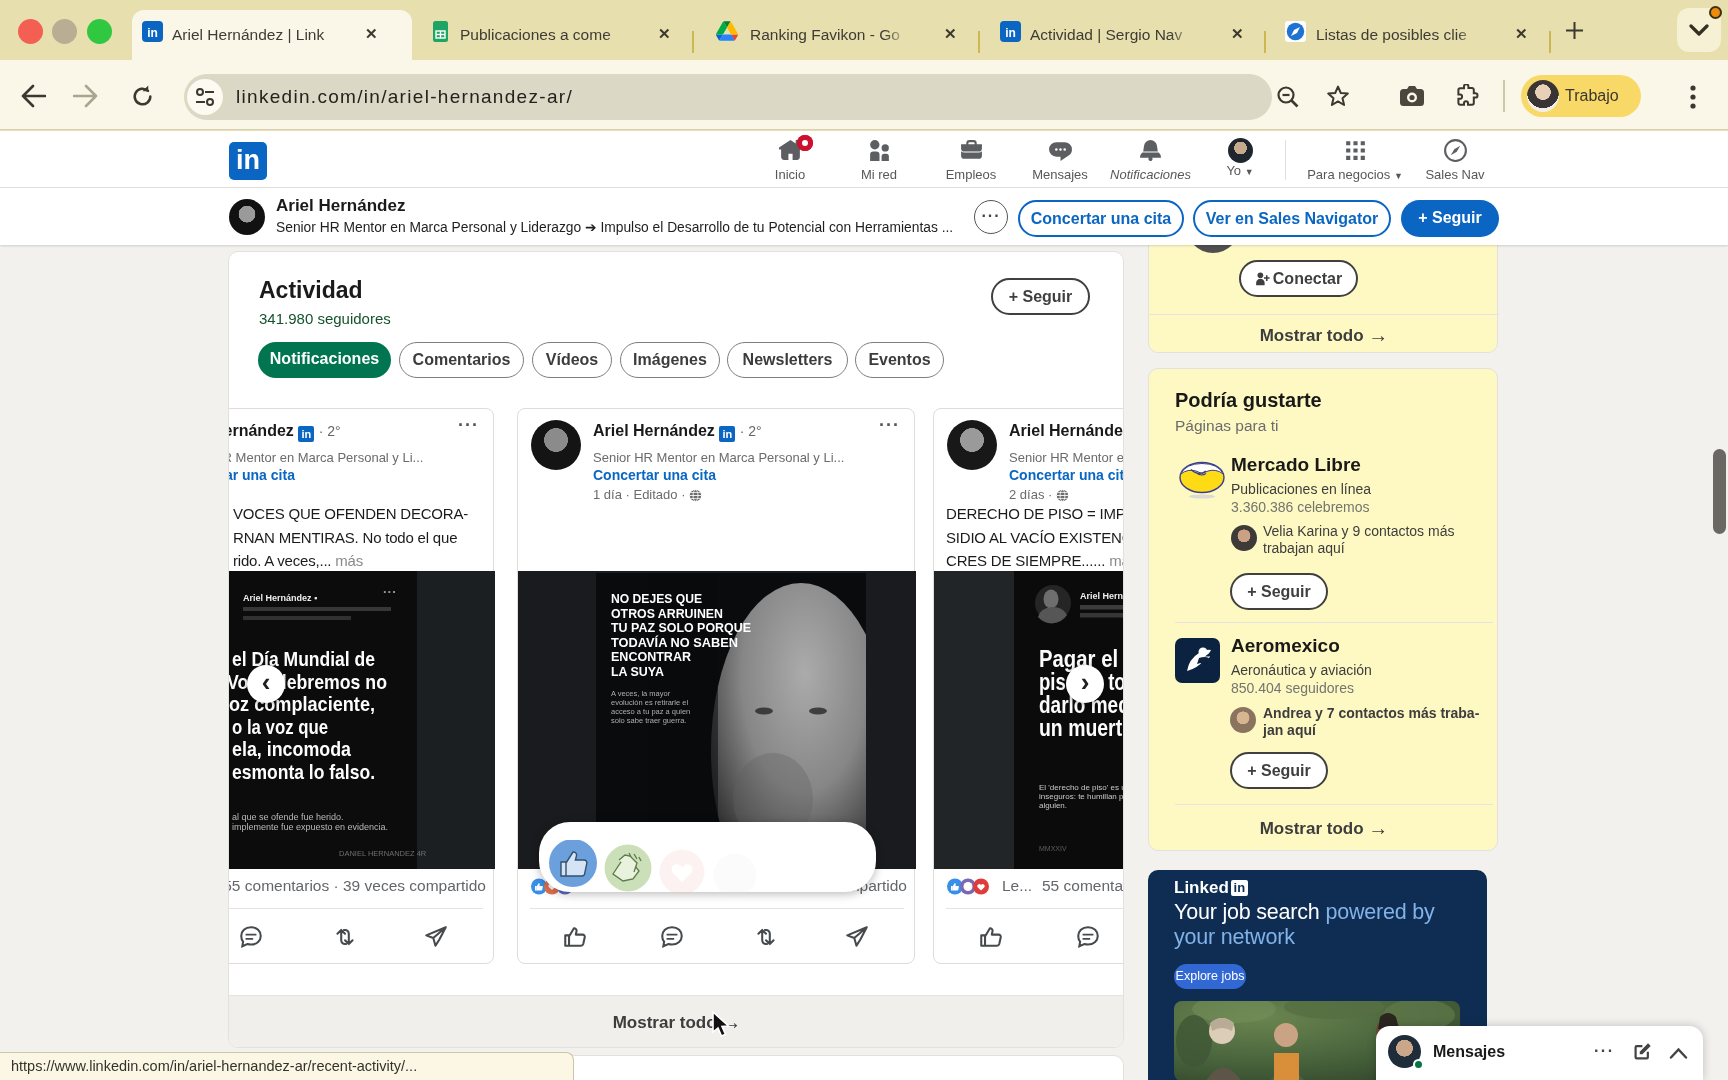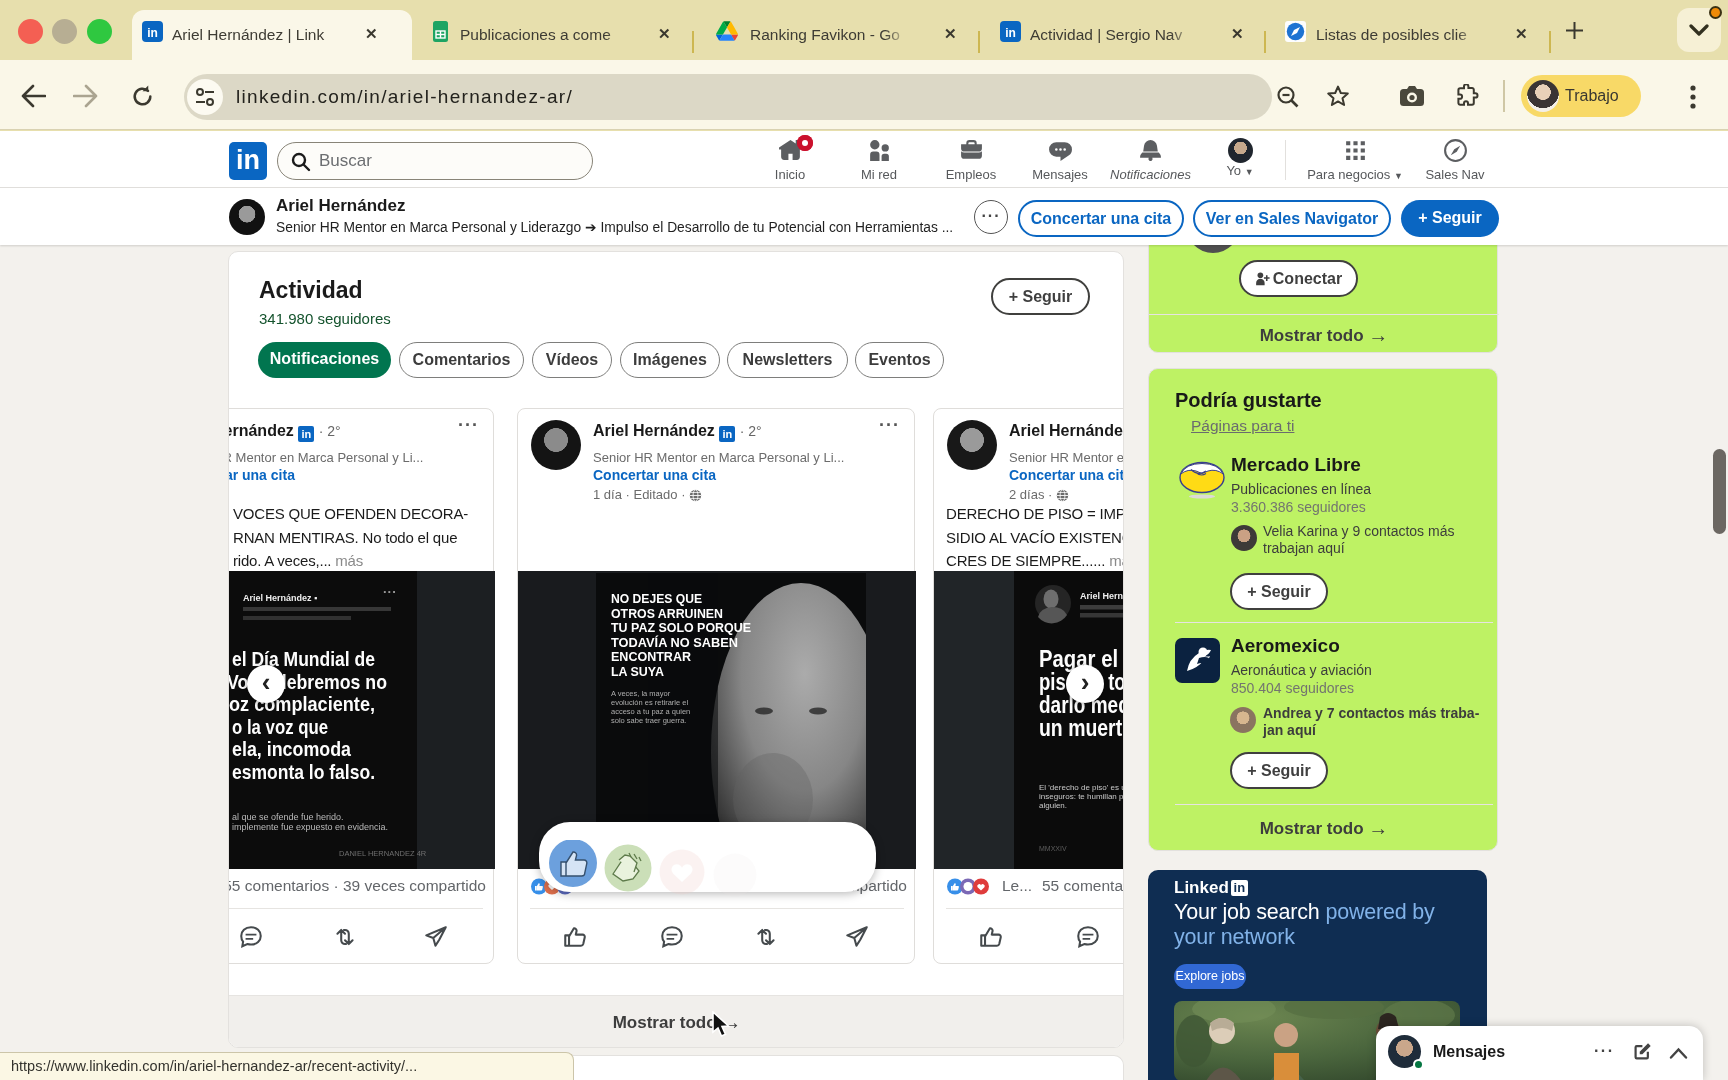--- a/index.html
+++ b/index.html
@@ -56,21 +56,21 @@
 .actico{position:absolute;top:15px;width:26px;height:26px;}
 #mostrarbar{position:absolute;left:0;top:743px;width:896px;height:54px;background:#f1efec;border-top:1px solid #e6e4e1;text-align:center;font-size:17px;font-weight:700;color:#3d3d3d;line-height:52px;}
 
 
 .caro{position:absolute;width:38px;height:38px;background:#fff;border-radius:50%;box-shadow:0 1px 6px rgba(0,0,0,0.35);text-align:center;line-height:35px;font-size:26px;color:#222;font-weight:700;z-index:12;}
 
 
 #rpopup{position:absolute;left:539px;top:577px;width:337px;height:70px;background:#fff;border-radius:31px;box-shadow:0 2px 10px rgba(0,0,0,0.28);z-index:13;}
 
 
-.sbcard{position:absolute;background:#bef264;border:1px solid #e3e1de;border-radius:10px;}
+.sbcard{position:absolute;background:#fef9c3;border:1px solid #e3e1de;border-radius:10px;}
 .graybtn{position:absolute;height:37px;border:2px solid #40403e;border-radius:19px;font-size:16px;font-weight:700;color:#3f3f3f;text-align:center;background:#fff;}
 .sbname{font-size:19px;font-weight:700;color:#191919;}
 .sbsub{font-size:14px;color:#3d3d3d;}
 .sbgray{font-size:14px;color:#73756f;}
 .mostrar{font-size:17px;font-weight:700;color:#3d3d3d;text-align:center;}
 
 
 #adcard{position:absolute;left:1148px;top:625px;width:339px;height:211px;background:#0f2d52;border-radius:10px 10px 0 0;overflow:hidden;}
 
 
@@ -215,27 +215,20 @@
   <svg class="abs" style="left:1689px;top:24px;" width="8" height="26">
       <circle cx="4" cy="4" r="2.6" fill="#3b392f"></circle>
       <circle cx="4" cy="13" r="2.6" fill="#3b392f"></circle>
       <circle cx="4" cy="22" r="2.6" fill="#3b392f"></circle>
     </svg>
 </div>
 
 <div id="page">
   <div id="linav">
     <div id="lilogo">in</div>
-    <div id="searchbox">
-      <svg class="abs" style="left:13px;top:9px;" width="20" height="20">
-          <circle cx="8" cy="8" r="6" fill="none" stroke="#1b1b1b" stroke-width="2.4"></circle>
-          <line x1="12.5" y1="12.5" x2="18" y2="18" stroke="#1b1b1b" stroke-width="2.4" stroke-linecap="round"></line>
-        </svg>
-      <div style="position:absolute;left:41px;top:8px;font-size:17px;color:#6c6e71;">Buscar</div>
-    </div>
 
     <div class="navitem" style="left:757px;width:66px;">
       <svg style="margin-top:7px;" width="25" height="25" viewBox="0 0 24 24" fill="#5c5e61">
           <path d="M23 9v2h-2v7a3 3 0 01-3 3h-4v-6h-4v6H6a3 3 0 01-3-3v-7H1V9l11-7 5 3.18V2h3v5.09z"></path>
         </svg>
       <div class="navlabel">Inicio</div>
       <div style="position:absolute;left:40px;top:4px;width:16px;height:16px;border-radius:50%;background:#cb112d;border:0;box-shadow:inset 0 0 0 10px #cb112d;"></div>
       <div style="position:absolute;left:45px;top:9px;width:6px;height:6px;border-radius:50%;background:#fff;"></div>
     </div>
 
@@ -539,31 +532,31 @@
             <path d="M18 6 v8 M14 10 h8" stroke="#3f3f3f" stroke-width="2.2"></path>
           </svg>
         <span style="margin-left:18px;line-height:33px;">Conectar</span>
       </div>
       <div style="position:absolute;left:0;top:128px;width:350px;height:1px;background:#e6e4e1;"></div>
       <div class="mostrar" style="position:absolute;left:0;top:138px;width:350px;">Mostrar todo <span style="font-weight:400;font-size:20px;vertical-align:-1px;">→</span></div>
     </div>
 
     <div class="sbcard" style="left:1148px;top:123px;width:350px;height:483px;">
       <div style="position:absolute;left:26px;top:20px;font-size:20px;font-weight:700;color:#191919;">Podría gustarte</div>
-      <div style="position:absolute;left:42px;top:48px;font-size:15.5px;color:#6a6c6e;text-decoration:underline;">Páginas para ti</div>
+      <div style="position:absolute;left:26px;top:48px;font-size:15.5px;color:#6a6c6e;">Páginas para ti</div>
 
       <svg style="position:absolute;left:29px;top:91px;" width="48" height="40">
         <ellipse cx="24" cy="17.5" rx="22" ry="15" fill="#ffdb15" stroke="#383f8e" stroke-width="1.4"></ellipse>
         <path d="M2.6 14 Q8 3.5 24 3.5 Q40 3.5 45.4 14 Q38 8.5 30 11 L24 13.5 L18 11 Q10 8.5 2.6 14 Z" fill="#fff" stroke="#383f8e" stroke-width="1"></path>
         <path d="M13 9.5 q7 7 15 1.5 M18 12.5 q5 4.5 10 1" stroke="#383f8e" stroke-width="1.1" fill="none"></path>
         <ellipse cx="24" cy="36.5" rx="13" ry="2" fill="#dcdad5"></ellipse>
       </svg>
       <div class="sbname" style="position:absolute;left:82px;top:85px;">Mercado Libre</div>
       <div class="sbsub" style="position:absolute;left:82px;top:112px;">Publicaciones en línea</div>
-      <div class="sbgray" style="position:absolute;left:82px;top:130px;">3.360.386 seguidores</div>
+      <div class="sbgray" style="position:absolute;left:82px;top:130px;">3.360.386 celebremos</div>
       <div style="position:absolute;left:82px;top:156px;width:26px;height:26px;border-radius:50%;background:radial-gradient(circle at 50% 42%,#caa184 0 32%,#3d3a38 33%);"></div>
       <div class="sbsub" style="position:absolute;left:114px;top:154px;line-height:17px;">Velia Karina y 9 contactos más<br>trabajan aquí</div>
       <div class="graybtn" style="left:81px;top:204px;width:98px;line-height:33px;">+ Seguir</div>
 
       <div style="position:absolute;left:26px;top:253px;width:318px;height:1px;background:#e6e4e1;"></div>
 
       <svg style="position:absolute;left:26px;top:269px;" width="45" height="45">
         <rect width="45" height="45" rx="7" fill="#0b2240"></rect>
         <path d="M12 33 q2-12 12-18 q6-4 12-3 q-2 5-7 6 q4 1 6 0 q-1 4-6 4 q-6 8-17 11z" fill="#fff"></path>
         <circle cx="28" cy="14" r="4.5" fill="#fff"></circle>

